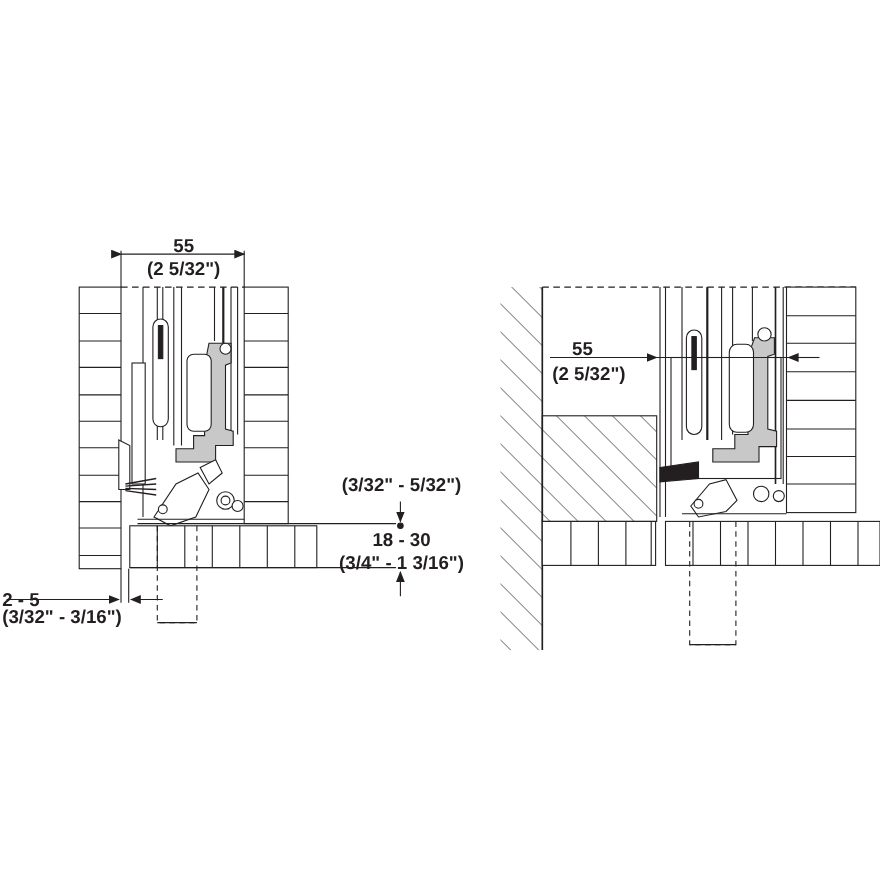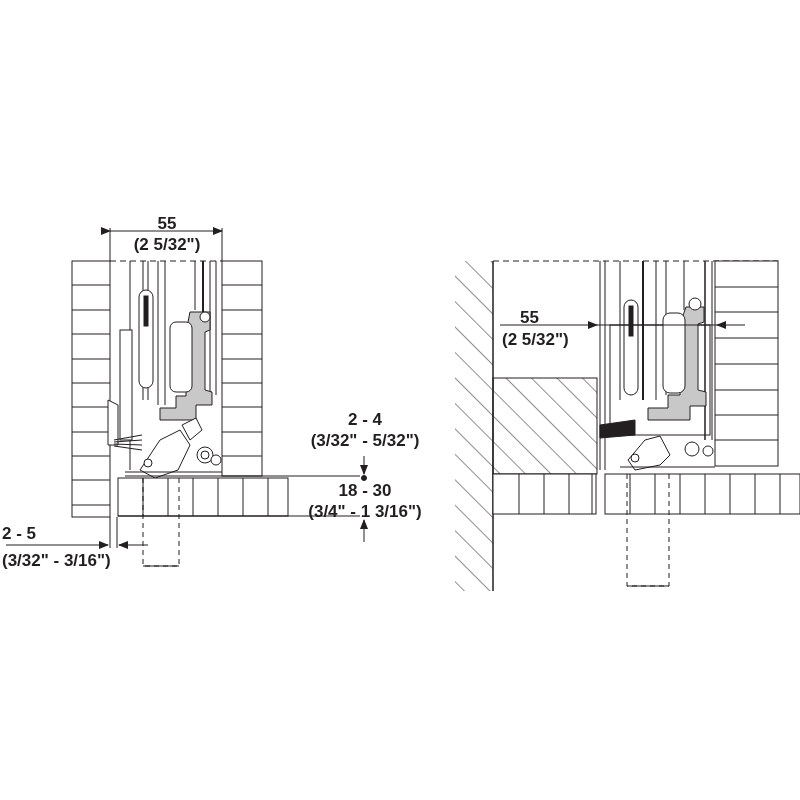--- a/index.html
+++ b/index.html
@@ -186,24 +186,23 @@
 
       <line x1="500" y1="325" x2="597" y2="325" marker-end="url(#arr)"></line>
       <line x1="745" y1="325" x2="717" y2="325" marker-end="url(#arr)"></line>
       <line x1="597" y1="325" x2="717" y2="325"></line>
     </g>
   </svg>
 
   <div class="lbl" style="left:112px; top:214px; width:110px;">55</div>
   <div class="lbl" style="left:112px; top:235px; width:110px;">(2 5/32")</div>
 
-  <div class="lbl" style="left:290px; top:410px; width:150px;">2 - 4</div>
   <div class="lbl" style="left:290px; top:431px; width:150px;">(3/32" - 5/32")</div>
 
   <div class="lbl" style="left:290px; top:481px; width:150px;">18 - 30</div>
   <div class="lbl" style="left:290px; top:502px; width:150px;">(3/4" - 1 3/16")</div>
 
-  <div class="lbl left" style="left:2px; top:524px;text-align:right;">2 - 5</div>
+  <div class="lbl left" style="left:2px; top:536px;text-align:right;">2 - 5</div>
   <div class="lbl left" style="left:2px; top:551px;">(3/32" - 3/16")</div>
 
   <div class="lbl left" style="left:520px; top:308px;">55</div>
   <div class="lbl left" style="left:502px; top:330px;">(2 5/32")</div>
 </div>
 
 </body></html>

